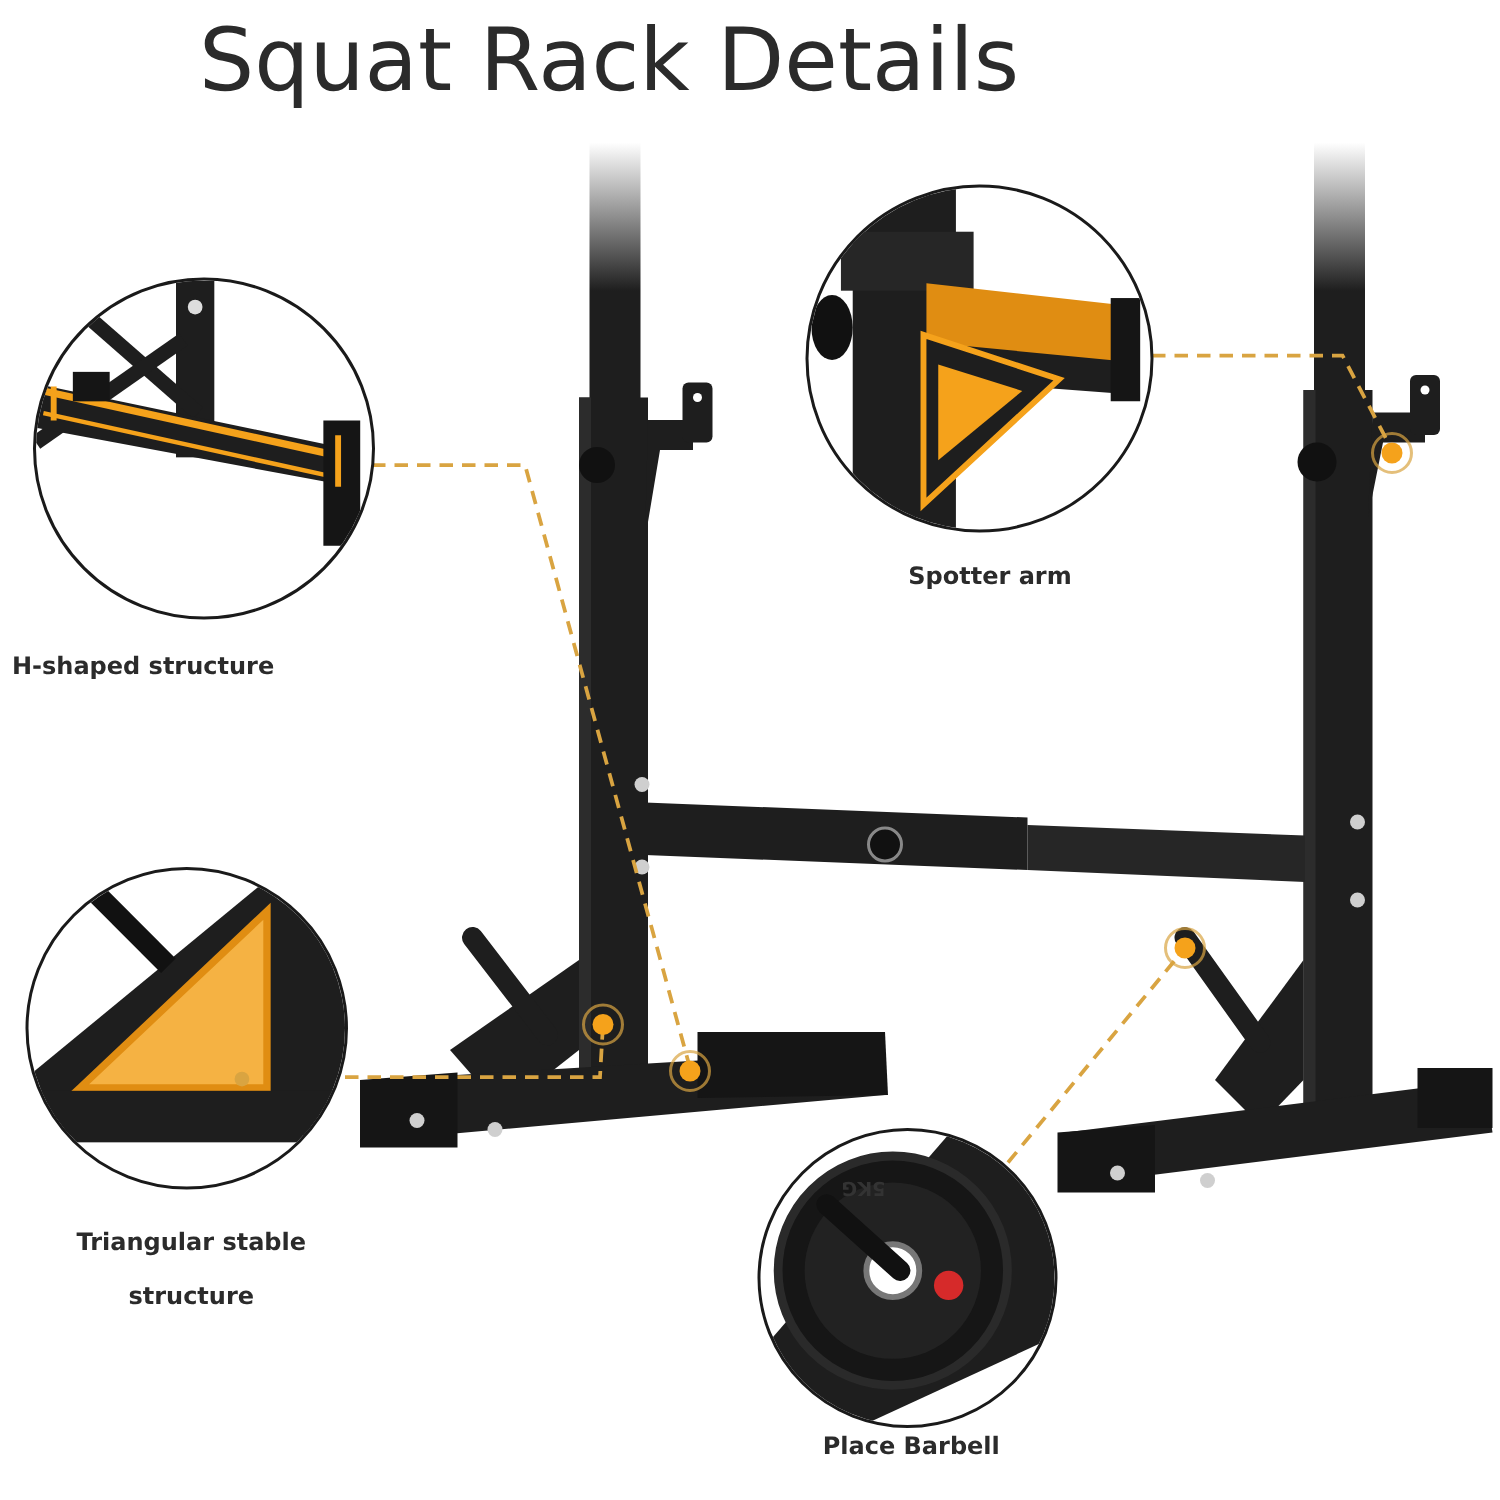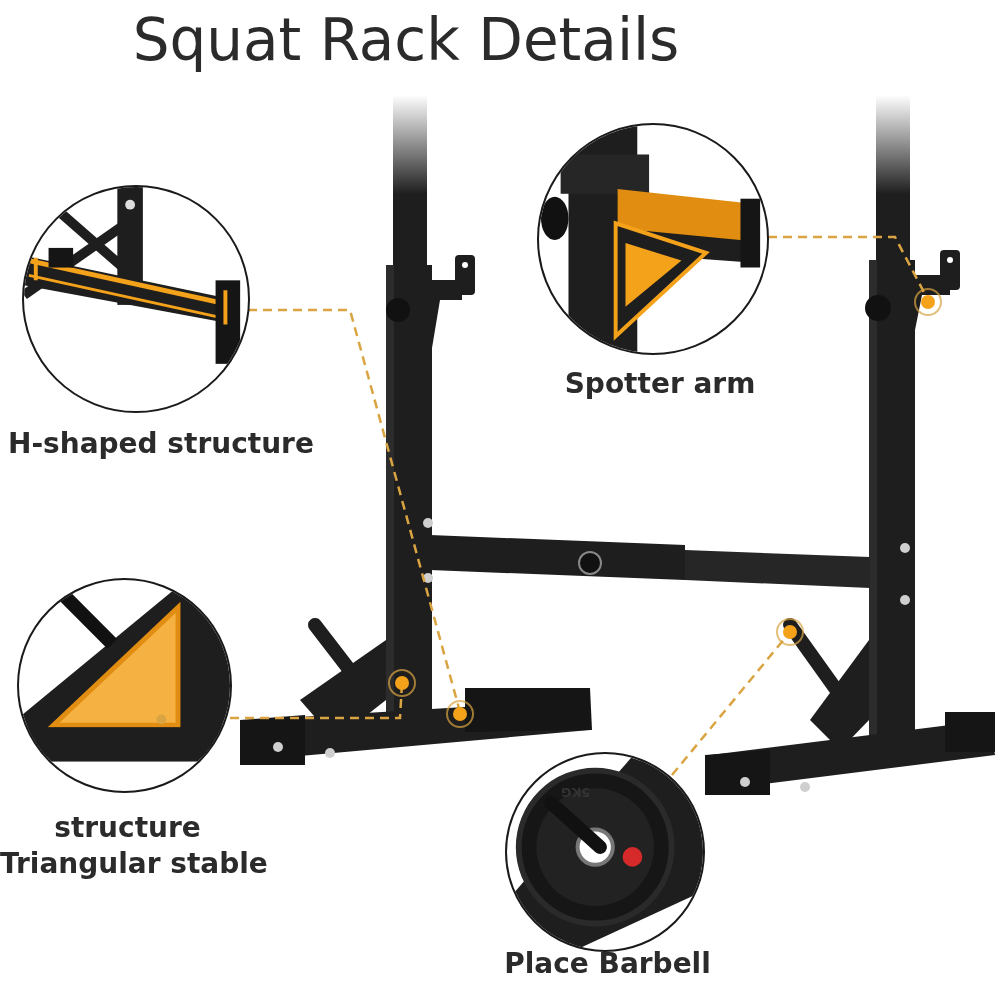--- a/index.html
+++ b/index.html
@@ -1,18 +1,18 @@
 <!DOCTYPE html>
 <html><head>
 <meta charset="utf-8">
 <style>
   html, body { margin: 0; padding: 0; background: #ffffff; }
   body { width: 1000px; height: 1000px; position: relative; overflow: hidden; font-family: "DejaVu Sans", "Liberation Sans", sans-serif; }
   .title { position: absolute; left: 0; top: 6px; width: 812px; text-align: center; font-family: "DejaVu Sans", sans-serif; font-size: 58px; font-weight: normal; color: #2b2b2b; letter-spacing: 0px; }
-  .label { position: absolute; font-family: "DejaVu Sans", sans-serif; font-weight: bold; color: #2b2b2b; font-size: 28px; line-height: 36px; text-align: center; white-space: nowrap; }
+  .label { position: absolute; font-family: "DejaVu Sans", sans-serif; font-weight: bold; color: #2b2b2b; font-size: 16px; line-height: 36px; text-align: center; white-space: nowrap; }
   svg.art { position: absolute; left: 0; top: 0; width: 1000px; height: 1000px; }
   .circle { position: absolute; border: 2px solid #1a1a1a; border-radius: 50%; background: #ffffff; overflow: hidden; box-sizing: border-box; }
   .circle svg { width: 100%; height: 100%; display: block; }
 </style>
 </head>
 <body>
 
 <div class="title">Squat Rack Details</div>
 
 <svg class="art" viewBox="0 0 1000 1000">
@@ -123,22 +123,22 @@
   <svg viewBox="0 0 215 215">
     <polygon points="0,140 170,0 215,0 215,180 0,180" fill="#1e1e1e"></polygon>
     <line x1="45" y1="15" x2="95" y2="65" stroke="#111" stroke-width="14"></line>
     <polygon points="35,148 162,28 162,148" fill="#f5b243"></polygon>
     <polygon points="35,148 162,28 162,148" fill="none" stroke="#e08d12" stroke-width="5"></polygon>
     <rect x="0" y="150" width="215" height="35" fill="#1e1e1e"></rect>
     <circle cx="145" cy="142" r="5" fill="#d9a441"></circle>
   </svg>
 </div>
 <div class="label" style="left:0px; top:810px; width:255px;">
+  <div>Triangular stable</div>
   <div>structure</div>
-  <div>Triangular stable</div>
 </div>
 
 <div class="circle" style="left:505px; top:752px; width:200px; height:200px;">
   <svg viewBox="0 0 200 200">
     <polygon points="130,0 200,0 200,140 70,200 0,200 0,150" fill="#1e1e1e"></polygon>
     <circle cx="90" cy="95" r="78" fill="#161616" stroke="#2a2a2a" stroke-width="6"></circle>
     <circle cx="90" cy="95" r="60" fill="#222"></circle>
     <circle cx="90" cy="95" r="18" fill="#ffffff" stroke="#777" stroke-width="4"></circle>
     <line x1="45" y1="50" x2="95" y2="95" stroke="#111" stroke-width="14" stroke-linecap="round"></line>
     <circle cx="128" cy="105" r="10" fill="#d62a2a"></circle>

